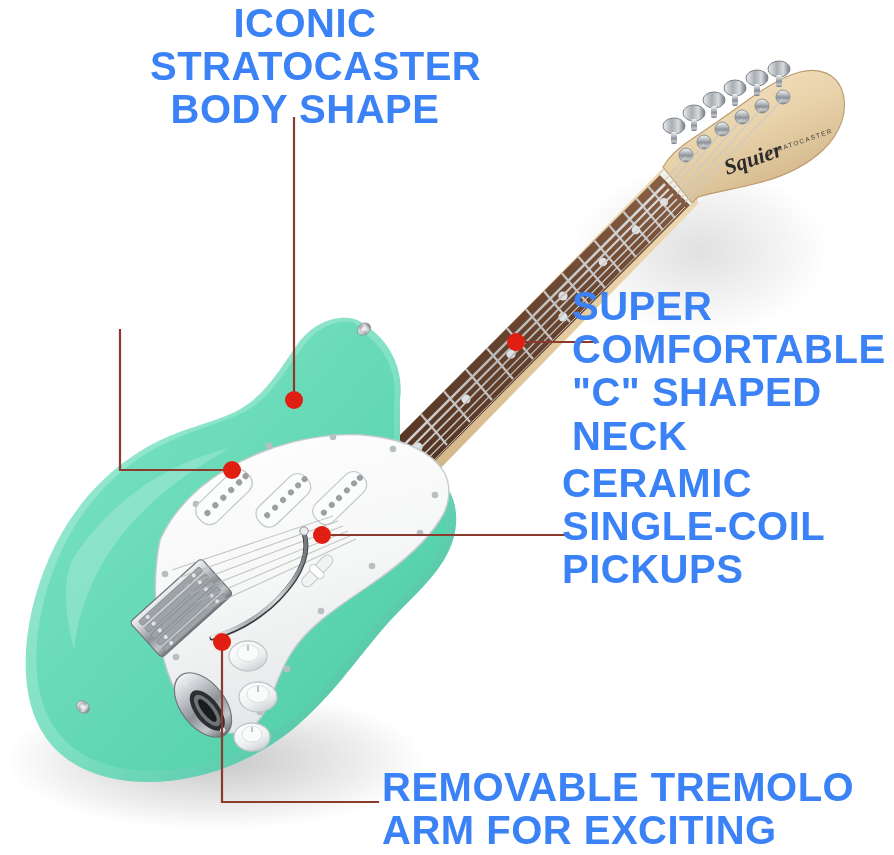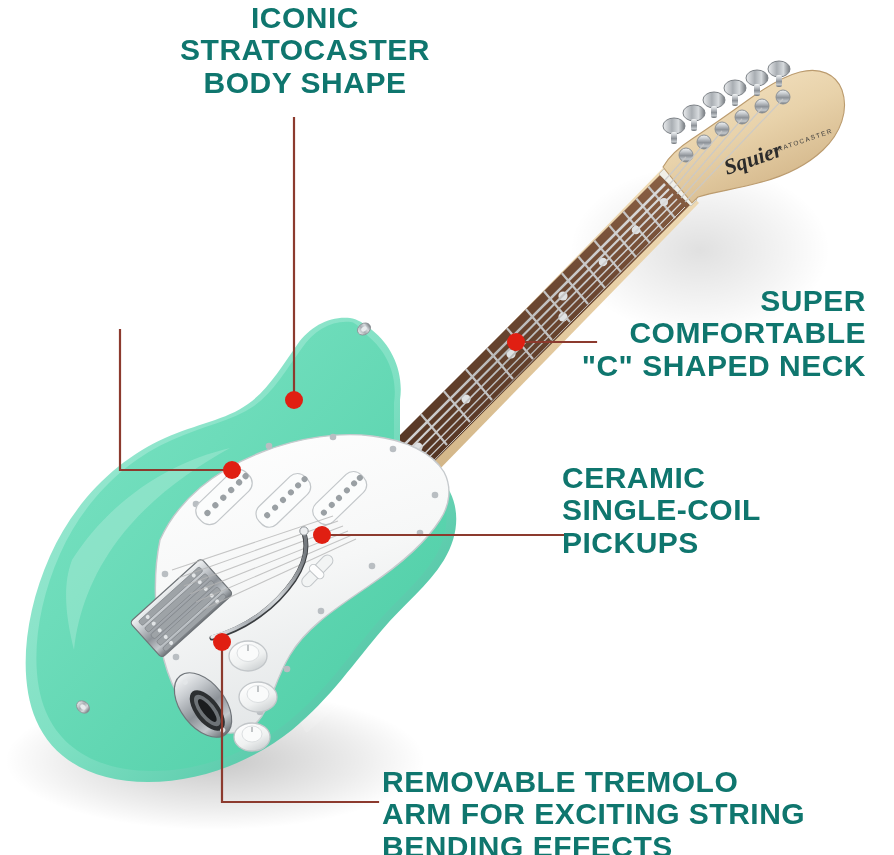--- a/index.html
+++ b/index.html
@@ -10,32 +10,32 @@
   #stage {
     position: relative;
     width: 894px;
     height: 855px;
     background: #ffffff;
     overflow: hidden;
     font-family: "Liberation Sans", sans-serif;
   }
   .callout-label {
     position: absolute;
-    color: #0f766e;
+    color: #3b82f6;
     font-weight: bold;
-    font-size: 30px;
+    font-size: 40px;
     line-height: 1.08;
     letter-spacing: 0.5px;
     white-space: pre-line;
     text-transform: uppercase;
     font-family: "Liberation Sans", sans-serif;
   }
   .lbl-iconic      { left: 150px;  top: 2px;   width: 310px; text-align: center; }
   .lbl-thin        { left: 0px;    top: 219px; width: 260px; text-align: center; }
-  .lbl-neck        { left: 572px;  top: 285px; width: 294px; text-align: right; }
+  .lbl-neck        { left: 572px;  top: 285px; width: 294px; text-align: left; }
   .lbl-pickups     { left: 562px;  top: 462px; width: 332px; text-align: left; }
   .lbl-tremolo     { left: 382px;  top: 766px; width: 512px; text-align: left; }
 
   #leaders { position: absolute; left: 0; top: 0; width: 894px; height: 855px; pointer-events: none; }
   #guitar  { position: absolute; left: 0; top: 0; width: 894px; height: 855px; }
 </style>
 </head>
 <body>
 
 <div id="stage">

